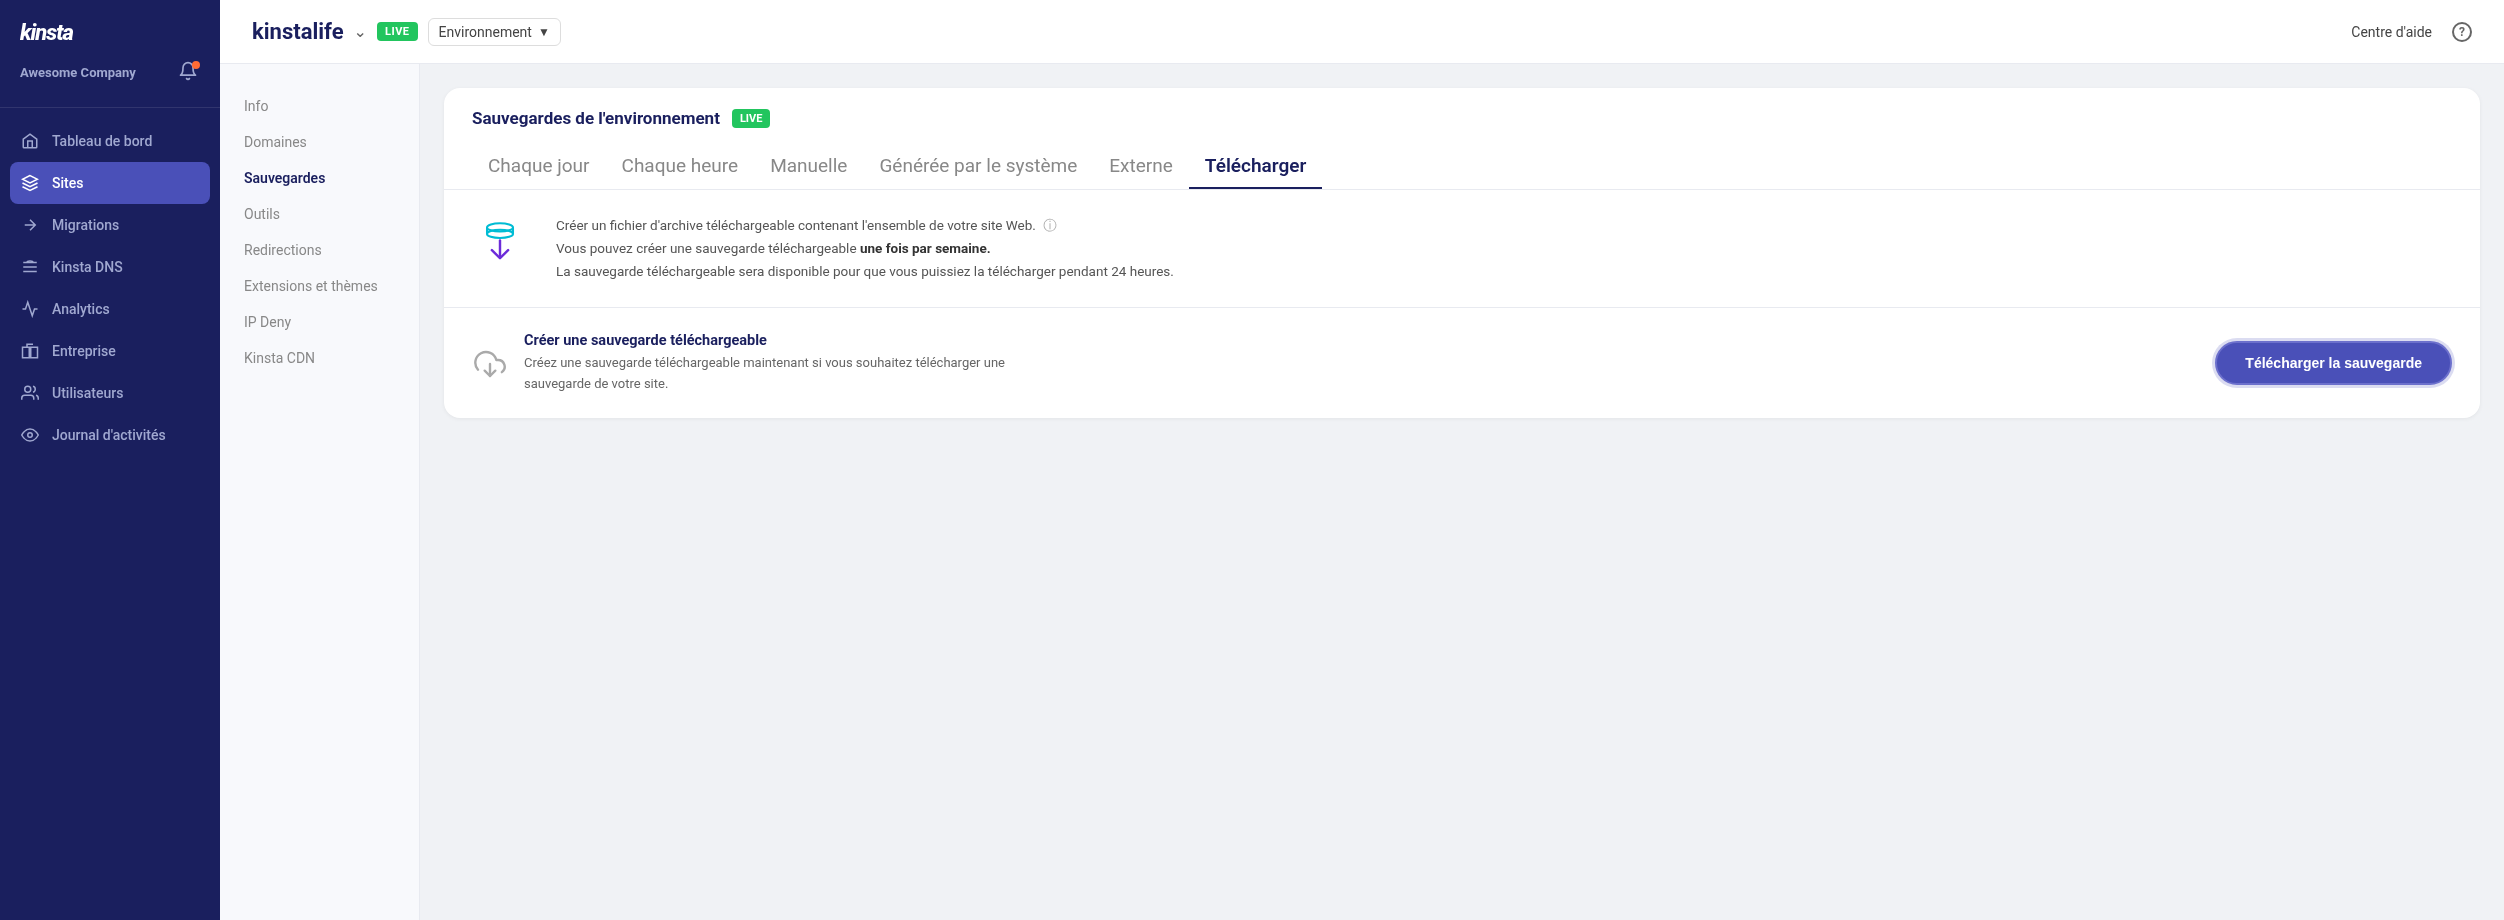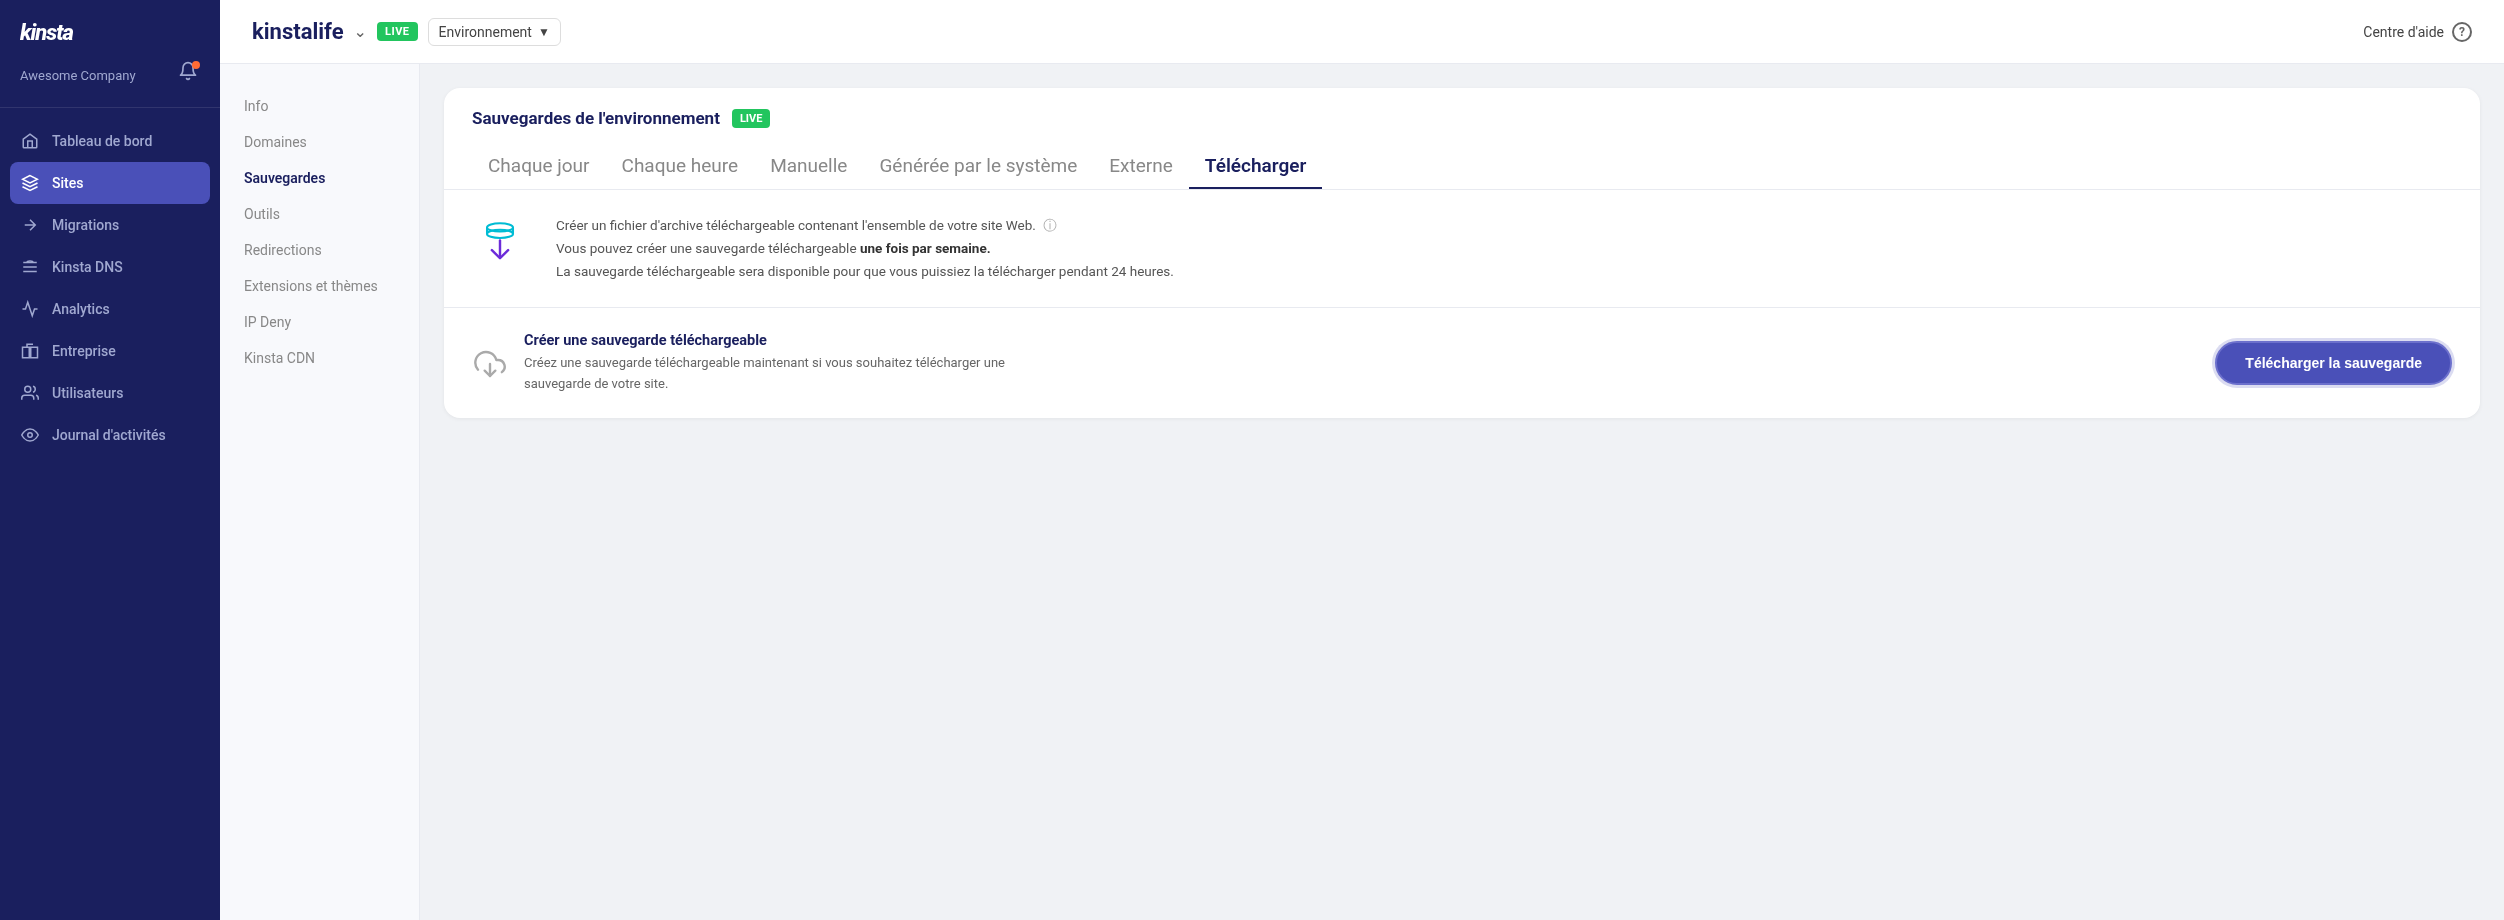--- a/index.html
+++ b/index.html
@@ -23,23 +23,24 @@
     }
     .kinsta-logo {
       font-size: 22px;
       font-weight: 800;
       letter-spacing: -1px;
       color: #fff;
       font-style: italic;
     }
     .sidebar-company {
       display: flex;
-      align-items: flex-end;
+      align-items: center;
       padding: 0 20px 20px 20px;
       gap: 23px;
+      font-weight: bold;
     }
     .sidebar-company-name {
       font-size: 13px;
       color: #a0a8d0;
     }
     .bell-icon {
       width: 22px;
       height: 22px;
       position: relative;
       cursor: pointer;
@@ -130,21 +131,21 @@
       color: #444;
       font-size: 14px;
       cursor: pointer;
       border: 1px solid #ddd;
       border-radius: 6px;
       padding: 5px 10px;
     }
     .header-right {
       display: flex;
       align-items: center;
-      gap: 8px;
+      gap: 20px;
       color: #444;
       font-size: 14px;
       cursor: pointer;
     }
     .help-icon {
       width: 20px; height: 20px;
       border: 2px solid #666;
       border-radius: 50%;
       display: flex; align-items: center; justify-content: center;
       font-size: 12px; font-weight: 700; color: #666;

